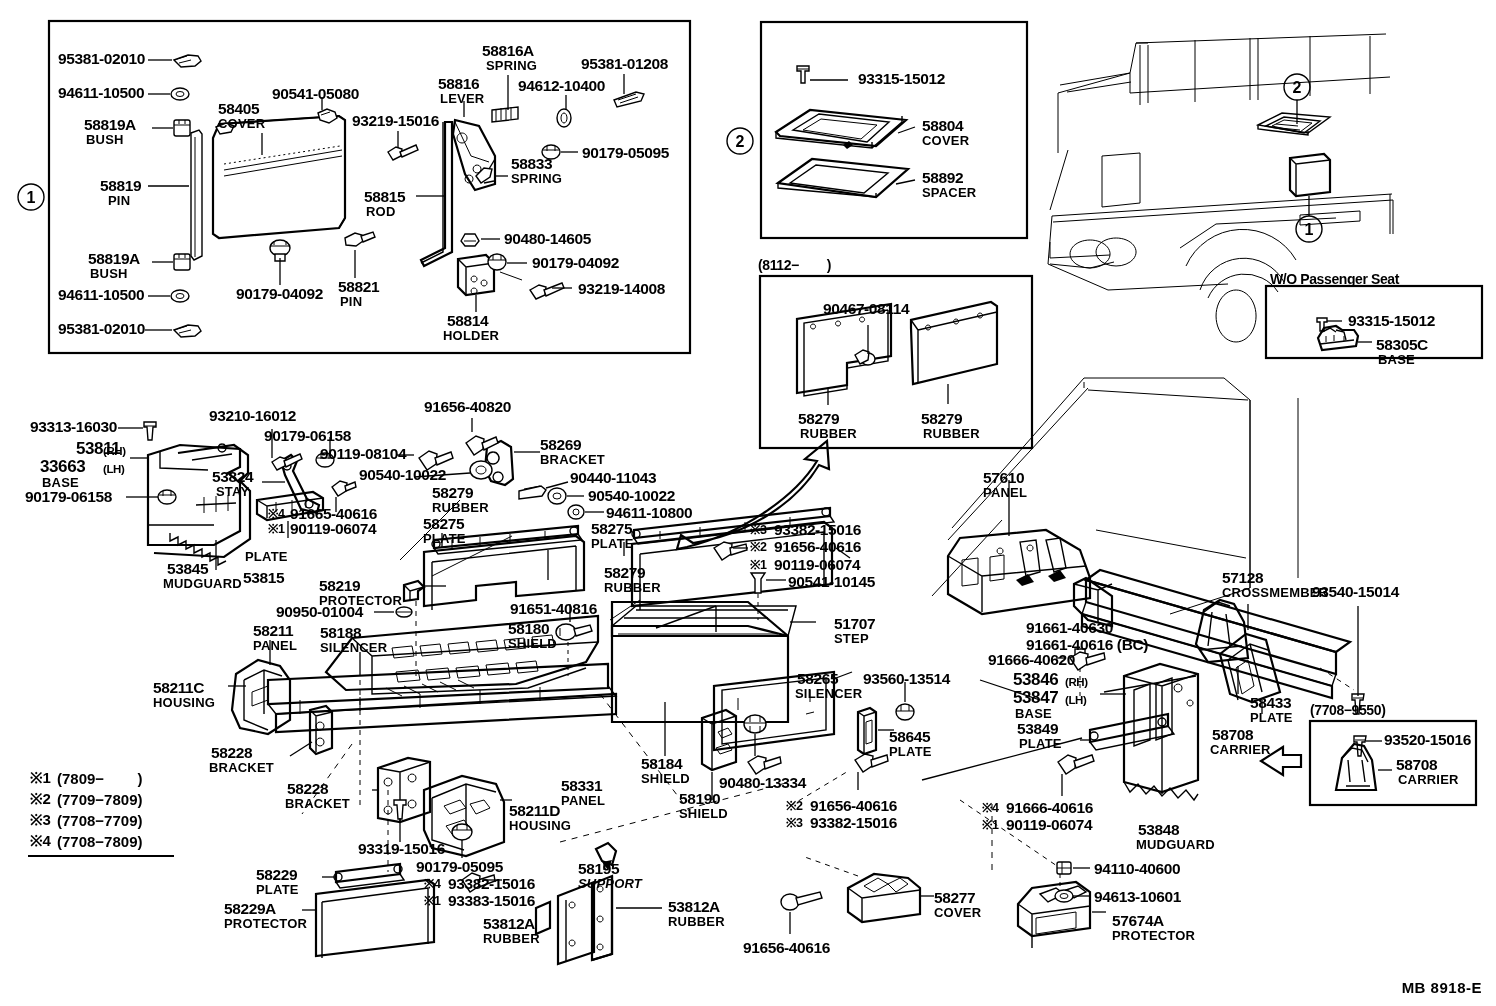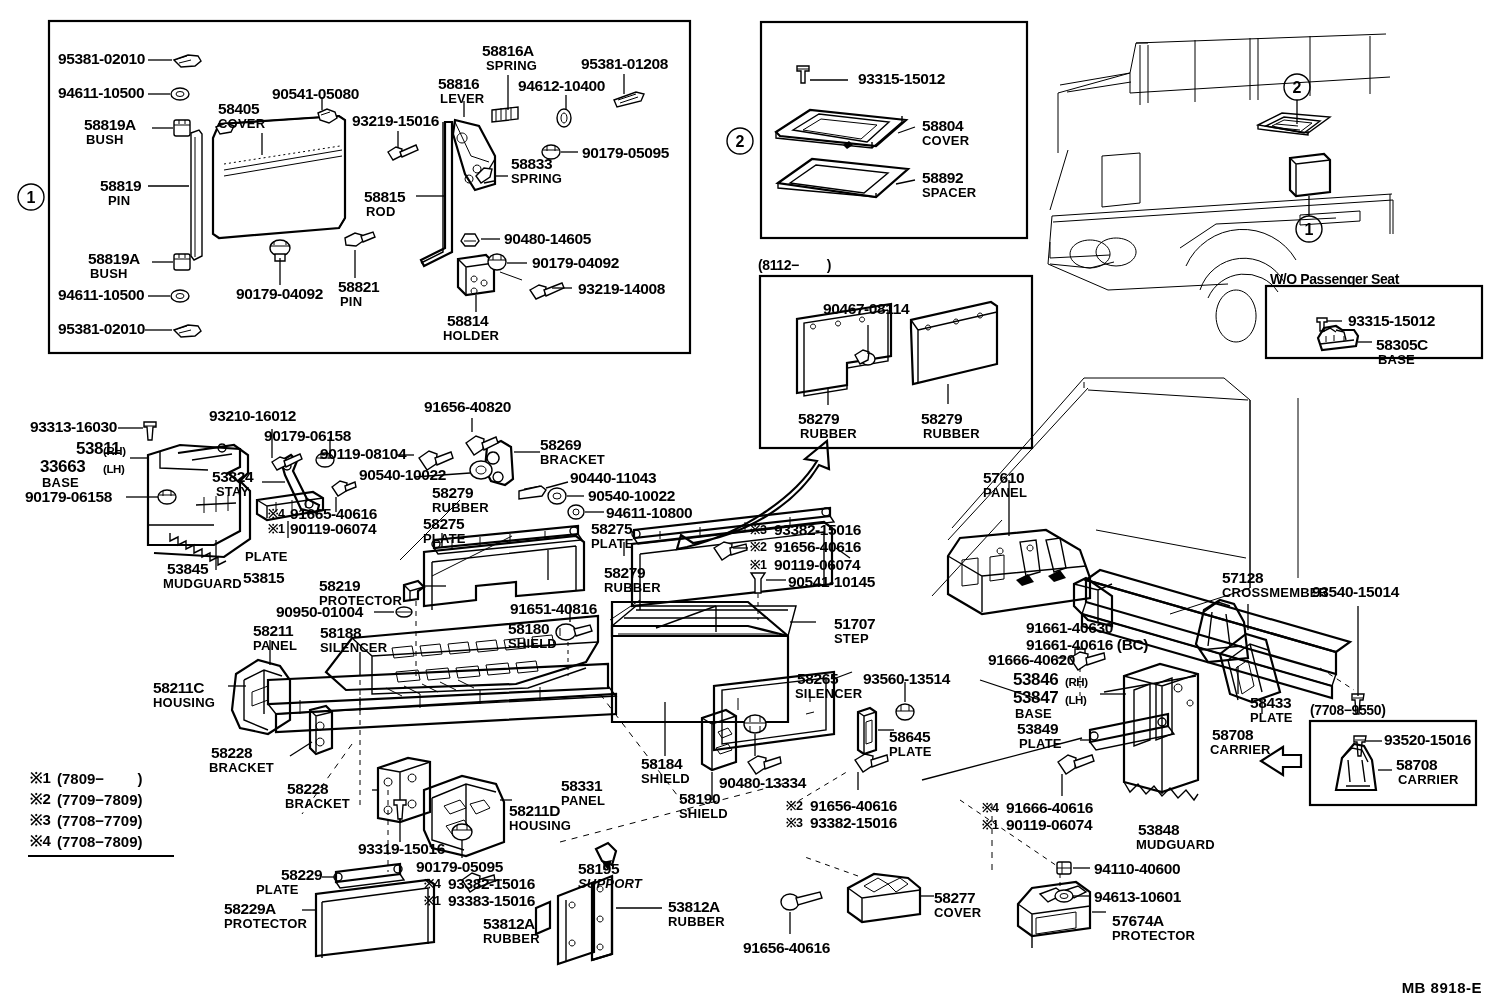--- a/index.html
+++ b/index.html
@@ -815,21 +815,21 @@
 <div class="lbl n" style="left:561px; top:778px;">58331</div>
 <div class="lbl nm" style="left:561px; top:794px;">PANEL</div>
 <div class="lbl n" style="left:509px; top:803px;">58211D</div>
 <div class="lbl nm" style="left:509px; top:819px;">HOUSING</div>
 <div class="lbl n" style="left:358px; top:841px;">93319-15016</div>
 <div class="lbl n" style="left:416px; top:859px;">90179-05095</div>
 <div class="lbl sml" style="left:424px; top:878px;">※4</div>
 <div class="lbl n" style="left:448px; top:876px;">93382-15016</div>
 <div class="lbl sml" style="left:424px; top:895px;">※1</div>
 <div class="lbl n" style="left:448px; top:893px;">93383-15016</div>
-<div class="lbl n" style="left:256px; top:867px;margin-left:25px;">58229</div>
+<div class="lbl n" style="left:256px; top:867px;">58229</div>
 <div class="lbl nm" style="left:256px; top:883px;">PLATE</div>
 <div class="lbl n" style="left:224px; top:901px;">58229A</div>
 <div class="lbl nm" style="left:224px; top:917px;">PROTECTOR</div>
 <div class="lbl n" style="left:578px; top:861px;">58195</div>
 <div class="lbl nm" style="left:578px; top:877px;font-style:italic;">SUPPORT</div>
 <div class="lbl n" style="left:668px; top:899px;">53812A</div>
 <div class="lbl nm" style="left:668px; top:915px;">RUBBER</div>
 <div class="lbl n" style="left:483px; top:916px;">53812A</div>
 <div class="lbl nm" style="left:483px; top:932px;">RUBBER</div>
 <div class="lbl n" style="left:743px; top:940px;">91656-40616</div>

